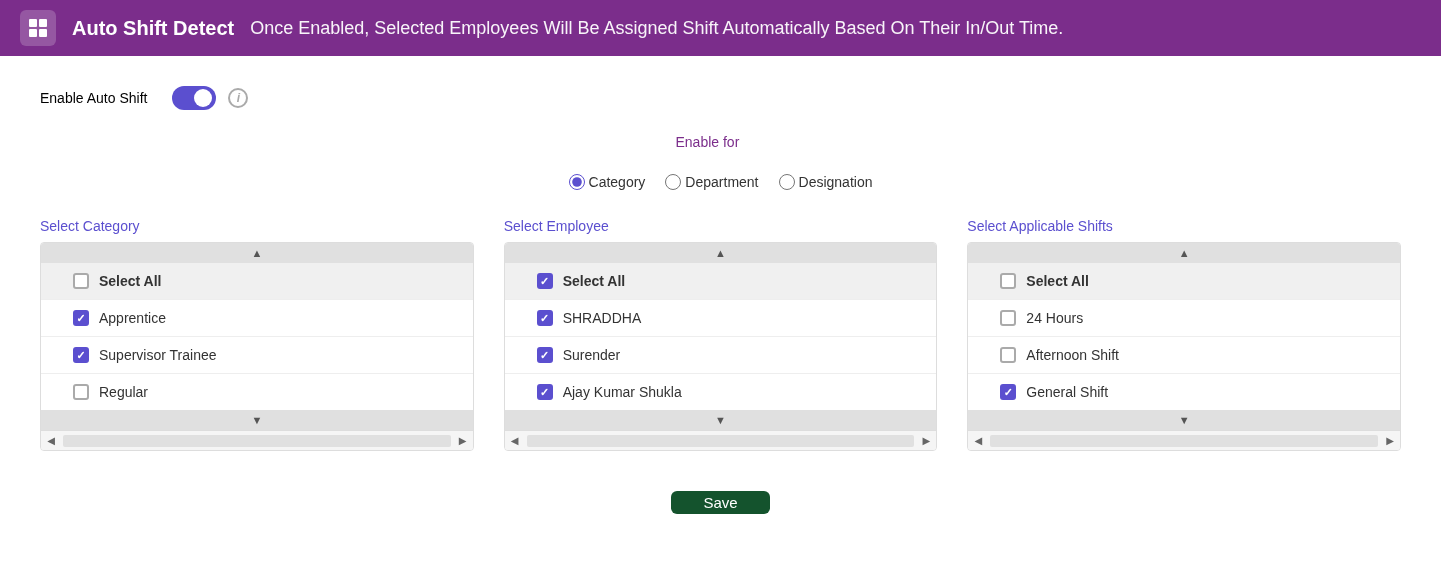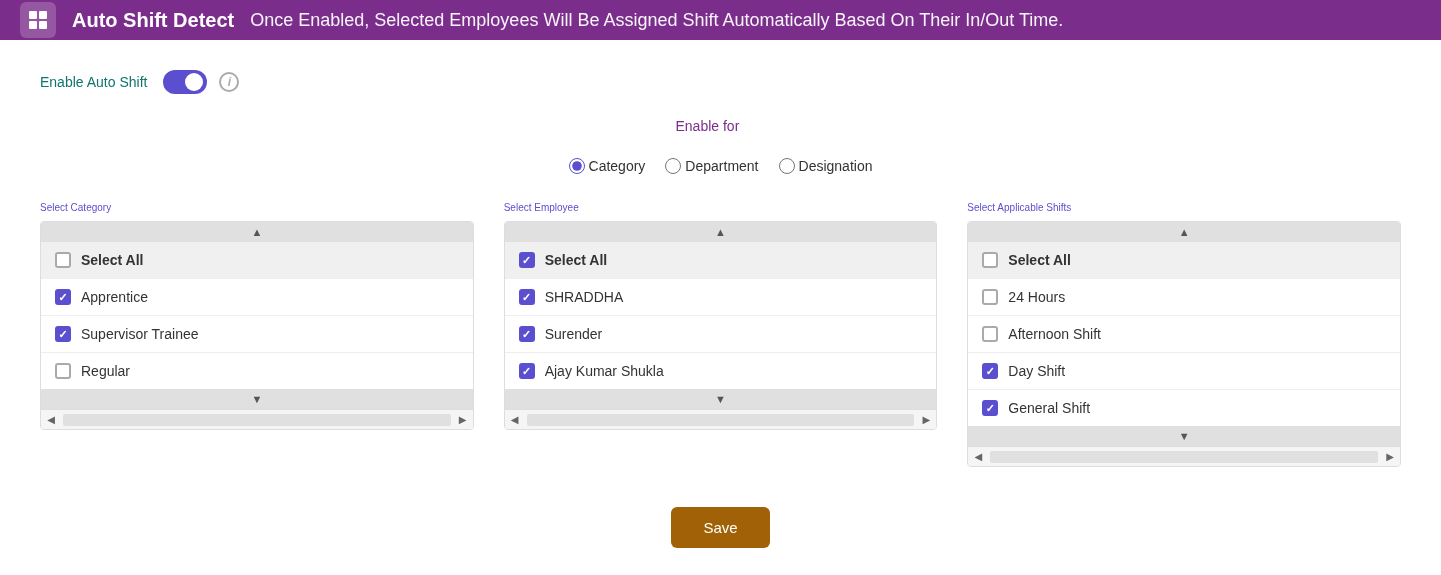--- a/index.html
+++ b/index.html
@@ -5,21 +5,21 @@
     * { box-sizing: border-box; margin: 0; padding: 0; }
     body { font-family: Arial, sans-serif; background: #f5f5f5; min-width: 1441px; }
 
     .header {
       background: #7b2d8b;
       color: white;
       display: flex;
       align-items: center;
       padding: 10px 20px;
       gap: 16px;
-      height: 40px;
+      height: 56px;
     }
     .header-icon {
       width: 36px; height: 36px;
       background: rgba(255,255,255,0.2);
       border-radius: 6px;
       display: flex; align-items: center; justify-content: center;
       font-size: 18px;
     }
     .header-title {
       font-size: 20px;
@@ -38,22 +38,22 @@
     }
 
     .row-enable {
       display: flex;
       align-items: center;
       gap: 12px;
       margin-bottom: 24px;
     }
     .enable-label {
       font-size: 14px;
-      color: #0f766e;
-      margin-right: 4px;
+      color: #000000;
+      margin-right: 13px;
     }
 
     
     .toggle-switch {
       position: relative;
       width: 44px; height: 24px;
     }
     .toggle-switch input { opacity: 0; width: 0; height: 0; }
     .toggle-slider {
       position: absolute;
@@ -119,21 +119,21 @@
       gap: 0;
       align-items: flex-start;
     }
 
     .list-section {
       flex: 1;
       min-width: 0;
     }
 
     .list-title {
-      font-size: 10px;
+      font-size: 14px;
       color: #5b4fcf;
       margin-bottom: 8px;
       font-weight: normal;
     }
 
     .list-wrapper {
       border: 1px solid #ddd;
       border-radius: 4px;
       overflow: hidden;
       position: relative;
@@ -143,21 +143,21 @@
     .list-inner {
       max-height: 220px;
       overflow-y: auto;
       overflow-x: hidden;
     }
 
     .list-item {
       display: flex;
       align-items: center;
       gap: 10px;
-      padding: 10px 14px;
+      padding: 10px 32px;
       border-bottom: 1px solid #eee;
       font-size: 14px;
       color: #333;
       cursor: pointer;
     }
     .list-item:last-child { border-bottom: none; align-items: flex-end; }
     .list-item.select-all {
       font-weight: bold;
       background: #f0f0f0;
     }
@@ -208,24 +208,24 @@
     .list-section + .list-section {
       margin-left: 30px;
     }
 
     .save-row {
       display: flex;
       justify-content: center;
       margin-top: 40px;
     }
     .save-btn {
-      background: #a16207;
+      background: #14532d;
       color: white;
       border: none;
-      padding: 12px 32px;
+      padding: 3px 32px;
       border-radius: 6px;
       font-size: 15px;
       cursor: pointer;
       font-weight: 500;
     }
 
     
     .vscroll-top, .vscroll-bottom {
       width: 100%;
       height: 20px;
@@ -363,24 +363,20 @@
           <div class="list-item">
             <div class="cb"></div>
             <span>24 Hours</span>
           </div>
           <div class="list-item">
             <div class="cb"></div>
             <span>Afternoon Shift</span>
           </div>
           <div class="list-item">
             <div class="cb checked"></div>
-            <span>Day Shift</span>
-          </div>
-          <div class="list-item">
-            <div class="cb checked"></div>
             <span>General Shift</span>
           </div>
         </div>
         <div class="vscroll-bottom">▼</div>
         <div class="list-bottom-scroll">
           <div class="scroll-arrow">◀</div>
           <div class="hscroll-track"></div>
           <div class="scroll-arrow">▶</div>
         </div>
       </div>

